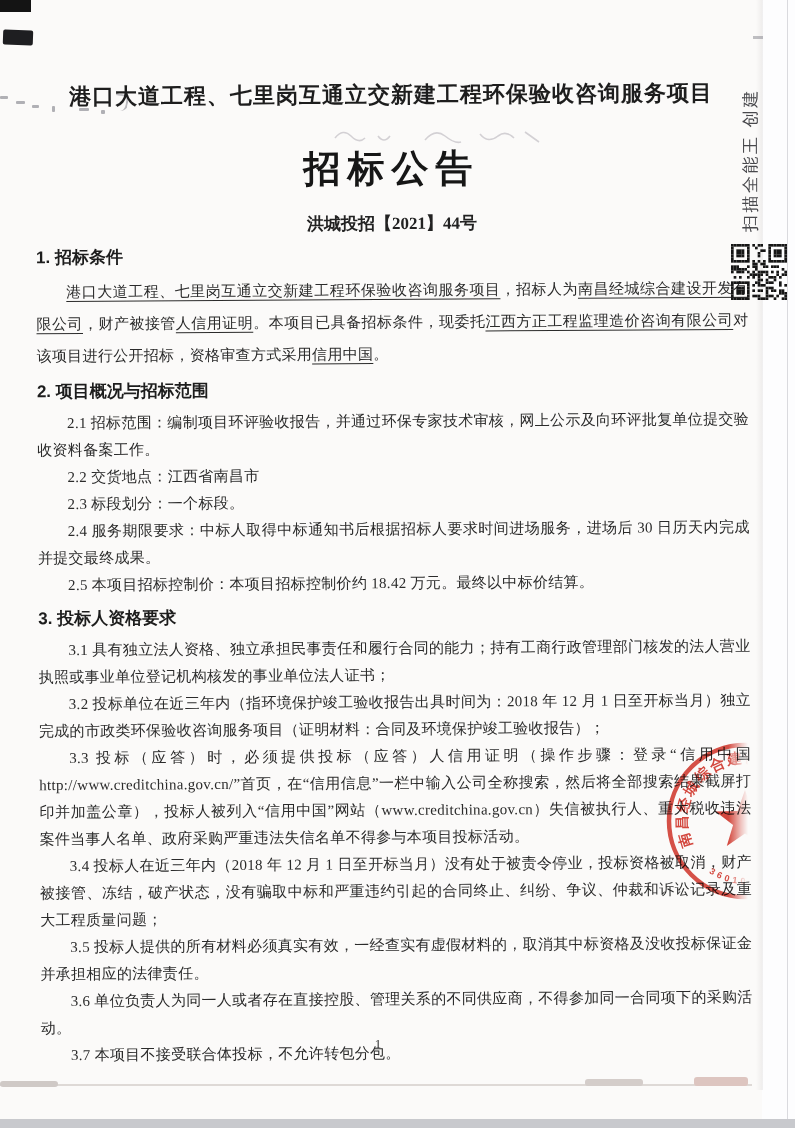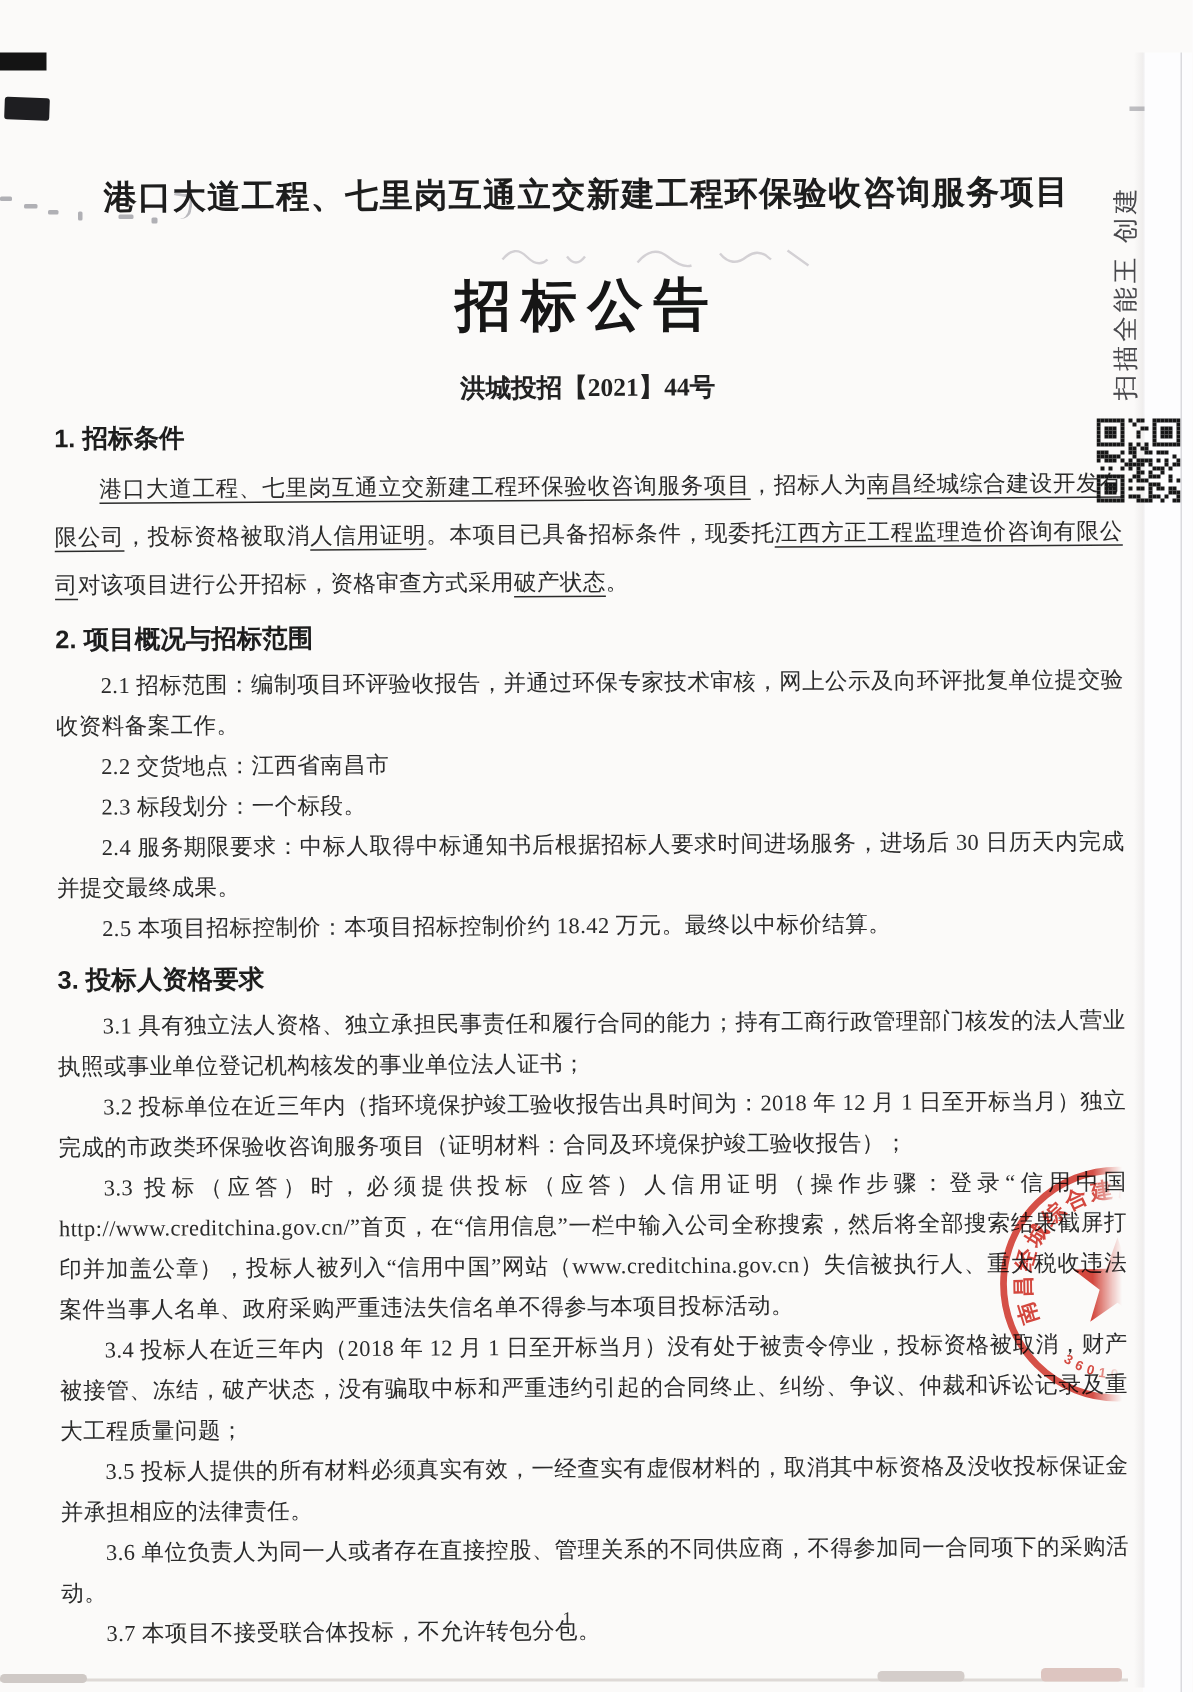--- a/index.html
+++ b/index.html
@@ -69,21 +69,21 @@
     mix-blend-mode:multiply;
     -webkit-mask-image:linear-gradient(to right,#000 80%,rgba(0,0,0,.3) 93%,transparent 100%);
     mask-image:linear-gradient(to right,#000 80%,rgba(0,0,0,.3) 93%,transparent 100%);
   }
   .seal-wrap svg{display:block;}
   .seal-text{font-family:"Liberation Sans","DejaVu Sans",sans-serif;font-weight:bold;}
 </style>
 </head>
 <body>
 
-<div style="position:absolute;inset:0;margin-top:35px;">
+<div style="position:absolute;inset:0;">
 
   <div class="right-strip"></div>
   <div class="right-edge-line"></div>
   <div class="paper-right-shadow"></div>
   <div class="page-bottom-edge"></div>
   <div class="blob blob1"></div>
   <div class="blob blob2"></div>
   <div class="blob blob3"></div>
   <div class="bottom-strip"></div>
 
@@ -101,21 +101,21 @@
   <svg class="scribble" viewBox="0 0 220 30">
     <path d="M5,18 q8,-10 16,-2 t14,2 M48,16 q6,8 12,0 M95,20 q10,-12 20,-4 t16,6 M150,14 q8,10 18,2 q8,-6 16,2 M195,12 l14,10" fill="none" stroke="#a39fa8" stroke-width="1.6"></path>
   </svg>
 
   <div class="doc">
     <div class="title1">港口大道工程、七里岗互通立交新建工程环保验收咨询服务项目</div>
     <div class="title2">招标公告</div>
     <div class="docnum">洪城投招【2021】44号</div>
     <div id="sections">
         <div class="sec-heading">1. 招标条件</div>
-        <div class="para lh-lg"><span class="u">港口大道工程、七里岗互通立交新建工程环保验收咨询服务项目</span><span>，招标人为</span><span class="u">南昌经城综合建设开发有限公司</span><span>，投标资格被取消</span><span class="u">人信用证明</span><span>。本项目已具备招标条件，现委托</span><span class="u">江西方正工程监理造价咨询有限公司</span><span>对该项目进行公开招标，资格审查方式采用</span><span class="u">破产状态</span><span>。</span></div>
+        <div class="para lh-lg"><span class="u">港口大道工程、七里岗互通立交新建工程环保验收咨询服务项目</span><span>，招标人为</span><span class="u">南昌经城综合建设开发有限公司</span><span>，财产被接管</span><span class="u">人信用证明</span><span>。本项目已具备招标条件，现委托</span><span class="u">江西方正工程监理造价咨询有限公司</span><span>对该项目进行公开招标，资格审查方式采用</span><span class="u">信用中国</span><span>。</span></div>
         <div class="sec-heading">2. 项目概况与招标范围</div>
         <div class="para"><span>2.1 招标范围：编制项目环评验收报告，并通过环保专家技术审核，网上公示及向环评批复单位提交验收资料备案工作。</span></div>
         <div class="para"><span>2.2 交货地点：江西省南昌市</span></div>
         <div class="para"><span>2.3 标段划分：一个标段。</span></div>
         <div class="para"><span>2.4 服务期限要求：中标人取得中标通知书后根据招标人要求时间进场服务，进场后 30 日历天内完成并提交最终成果。</span></div>
         <div class="para"><span>2.5 本项目招标控制价：本项目招标控制价约 18.42 万元。最终以中标价结算。</span></div>
         <div class="sec-heading">3. 投标人资格要求</div>
         <div class="para"><span>3.1 具有独立法人资格、独立承担民事责任和履行合同的能力；持有工商行政管理部门核发的法人营业执照或事业单位登记机构核发的事业单位法人证书；</span></div>
         <div class="para"><span>3.2 投标单位在近三年内（指环境保护竣工验收报告出具时间为：2018 年 12 月 1 日至开标当月）独立完成的市政类环保验收咨询服务项目（证明材料：合同及环境保护竣工验收报告）；</span></div>
         <div class="para"><span>3.3 投标（应答）时，必须提供投标（应答）人信用证明（操作步骤：登录“信用中国 http://www.creditchina.gov.cn/”首页，在“信用信息”一栏中输入公司全称搜索，然后将全部搜索结果截屏打印并加盖公章），投标人被列入“信用中国”网站（www.creditchina.gov.cn）失信被执行人、重大税收违法案件当事人名单、政府采购严重违法失信名单不得参与本项目投标活动。</span></div>

